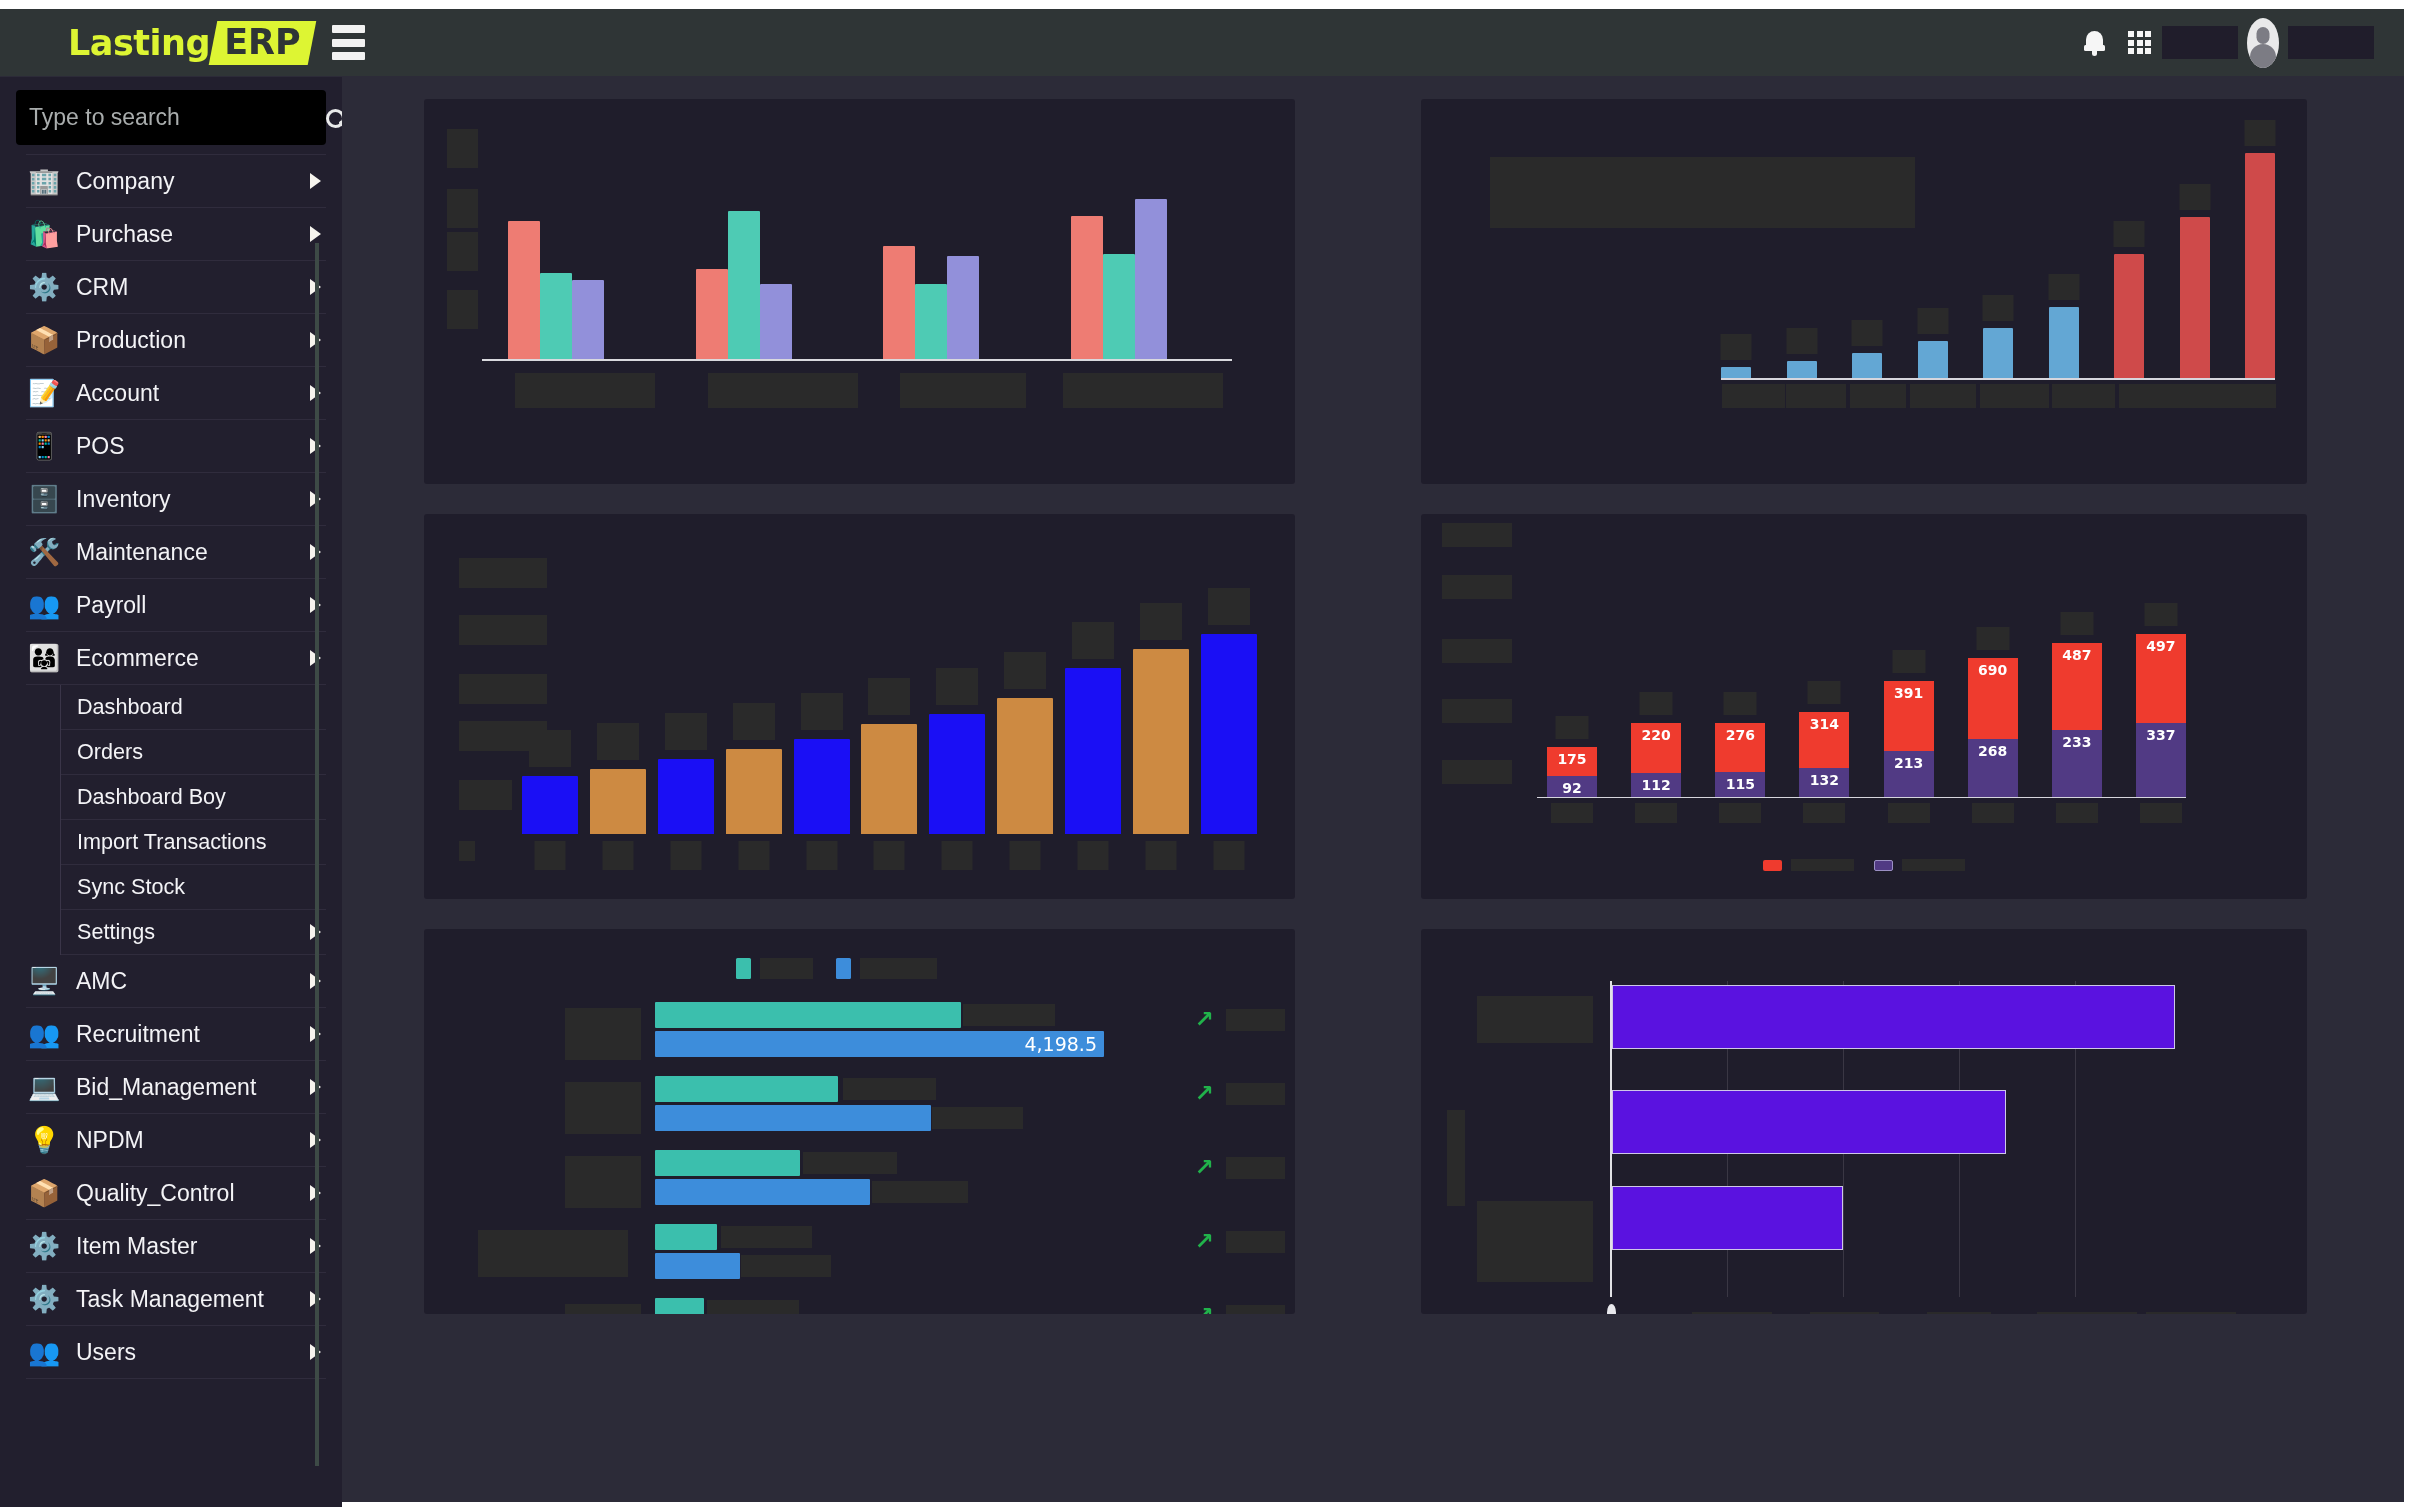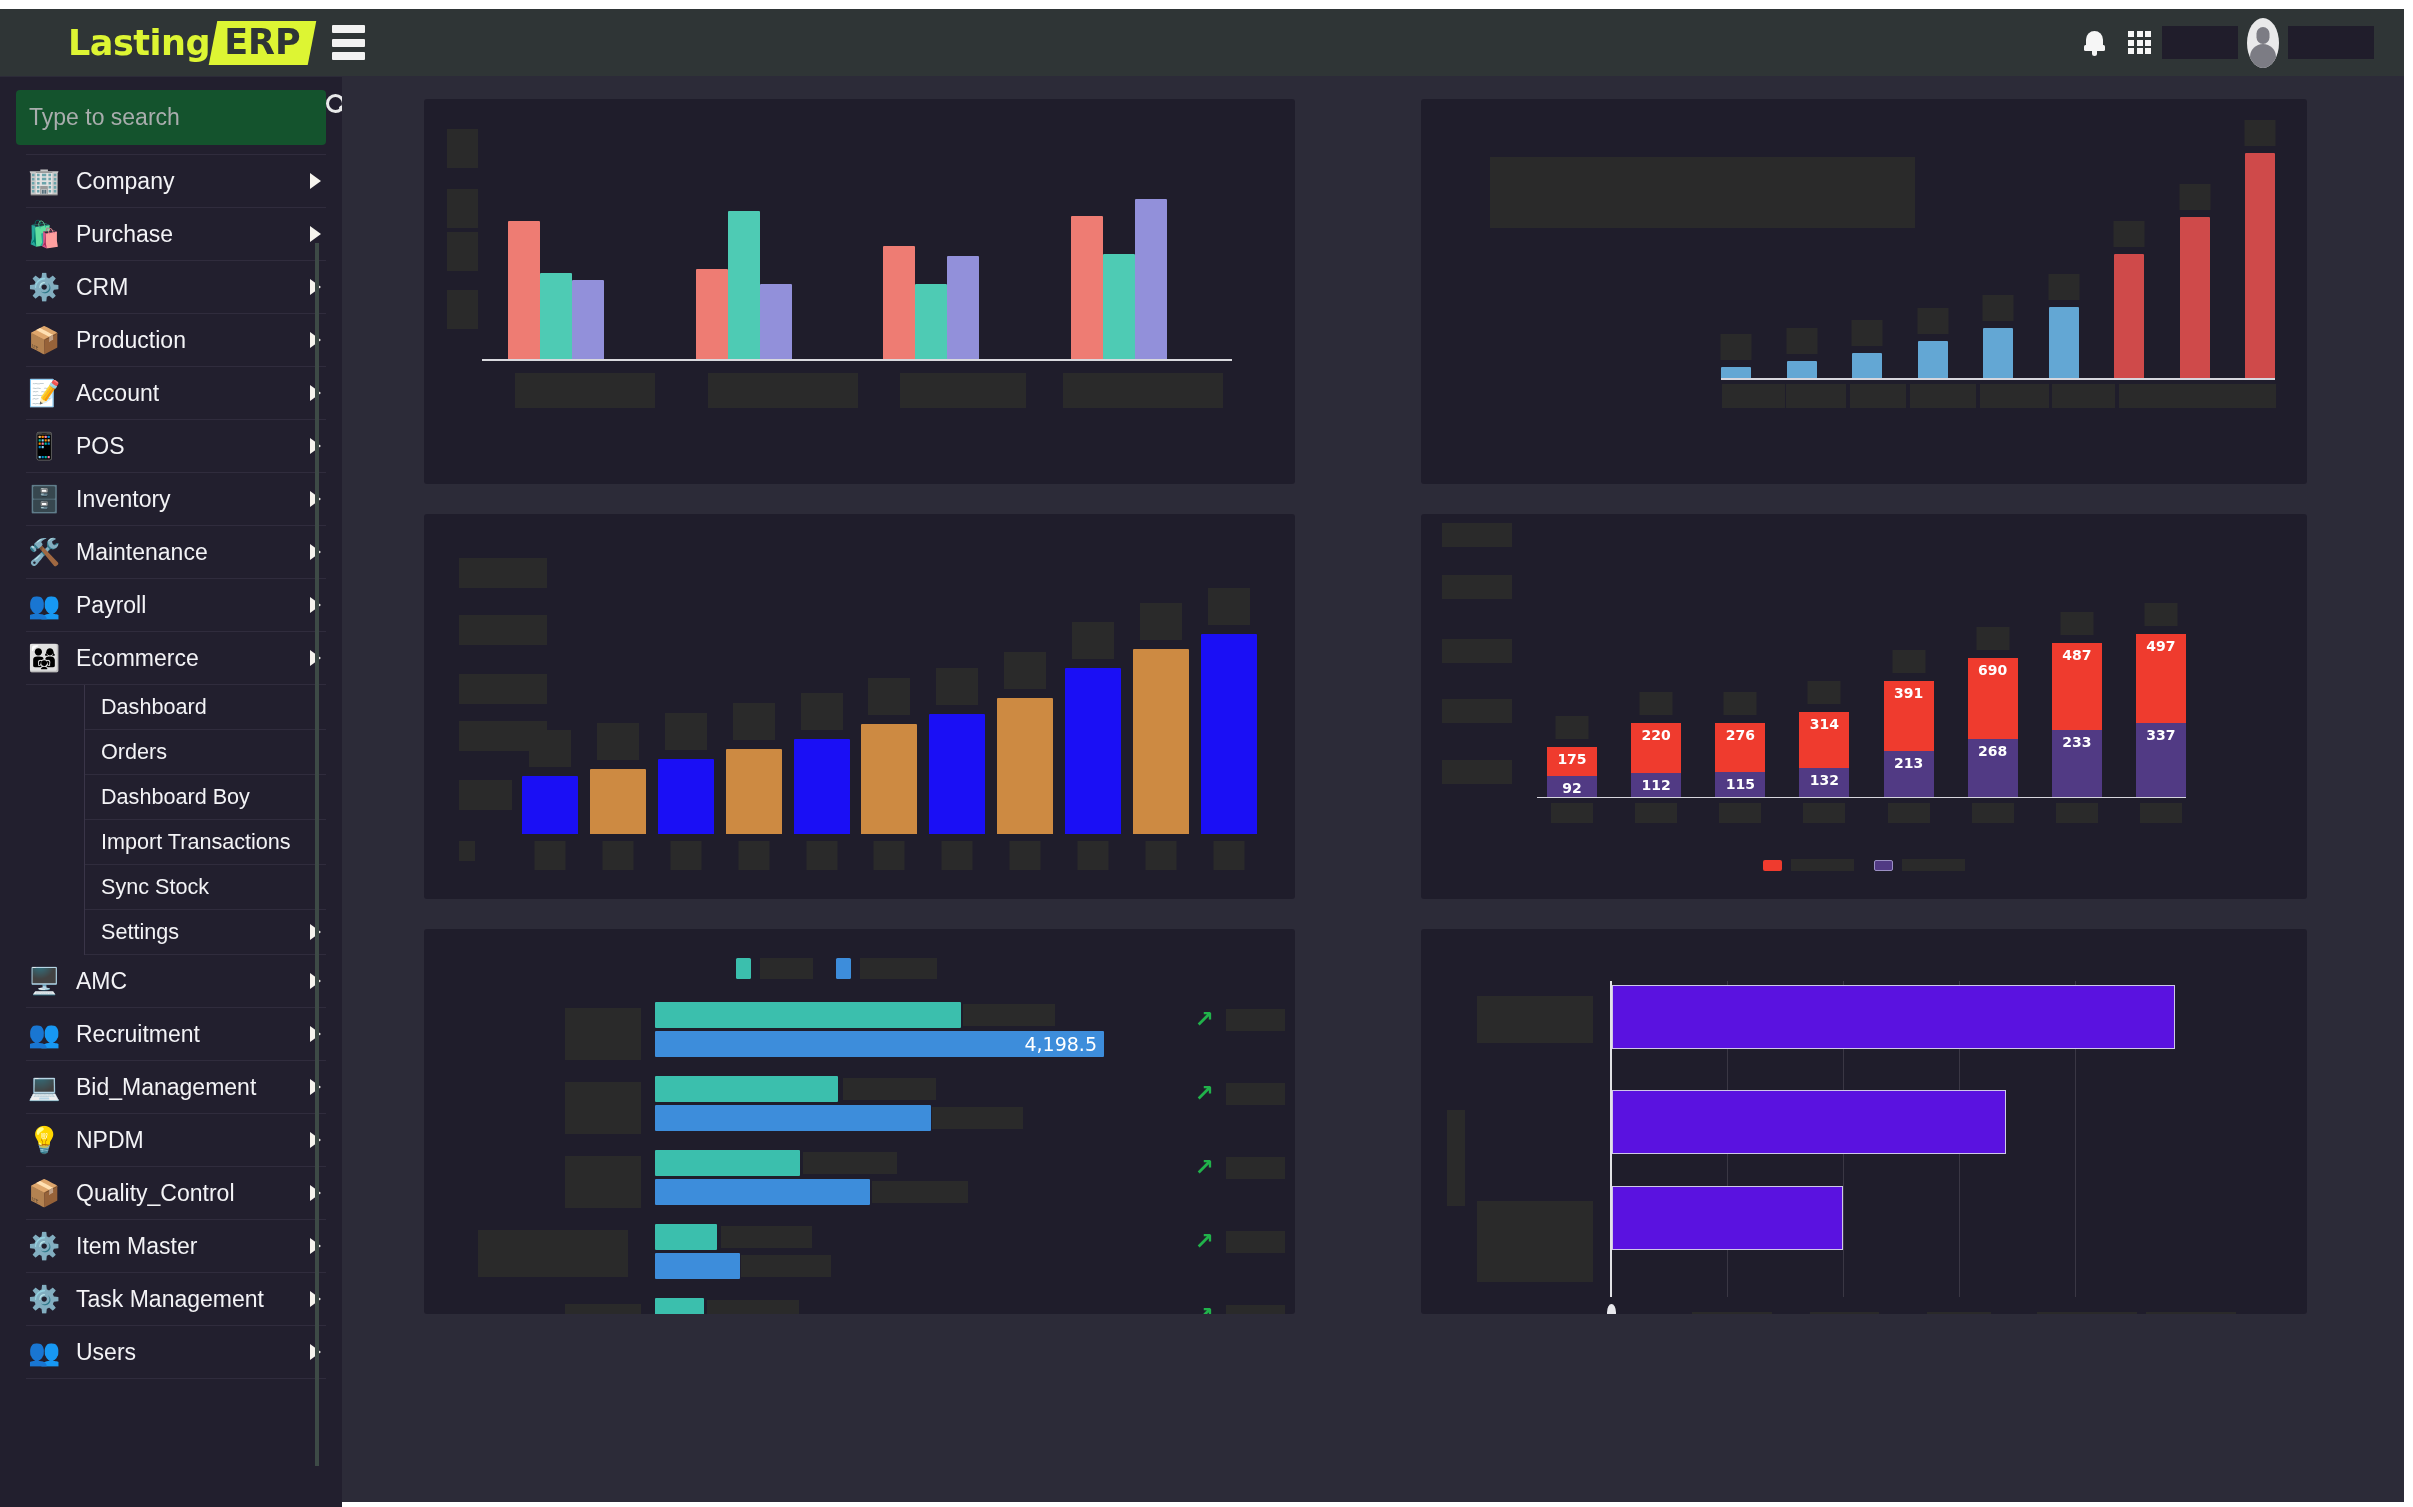--- a/index.html
+++ b/index.html
@@ -78,22 +78,22 @@
   .hdr-redact2 { width:86px; height:33px; background:#201d2b; }
 
   
   .sidebar {
     position:absolute; top:77px; left:0; width:342px; height:1431px;
     background:#221f2e;
     overflow:hidden;
   }
   .search-box-wrap { padding:13px 16px 9px 16px; }
   .search-box {
-    position:relative; height:55px; background:#14532d; border-radius:4px;
-    display:flex; padding:3px 13px;
+    position:relative; height:55px; background:#000000; border-radius:4px;
+    display:flex; align-items:center; padding:3px 13px;
   }
   .search-box input {
     flex:1; background:transparent; border:none; outline:none;
     color:#cfd2d2; font-size:23px; font-family:"Liberation Sans", sans-serif;
   }
   .search-box input::placeholder { color:#a9adad; }
   .search-ico { width:20px; height:20px; position:relative; flex:0 0 auto; }
   .search-ico::before {
     content:""; position:absolute; left:1px; top:1px; width:13px; height:13px;
     border:3.5px solid #e9eaea; border-radius:50%;
@@ -115,21 +115,21 @@
   }
   .nav-label {
     flex:1; color:#f3f3f6; font-size:23px; padding-left:12px; white-space:nowrap;
   }
   .caret {
     width:0; height:0; margin-right:5px;
     border-top:8px solid transparent; border-bottom:8px solid transparent;
     border-left:11px solid #f6f4ee;
   }
 
-  .submenu { margin-left:58px; border-left:1.5px solid #3a3548; }
+  .submenu { margin-left:34px; border-left:1.5px solid #3a3548; }
   .sub-item {
     display:flex; align-items:center; height:45px;
     border-bottom:1px solid #302c3d; padding-left:16px; cursor:pointer;
   }
   .sub-label { color:#f3f3f6; font-size:21.6px; flex:1; white-space:nowrap; }
 
   .sb-scroll {
     position:absolute; right:23px; top:166px; width:4px; height:1223px;
     background:#3d4a46;
   }

